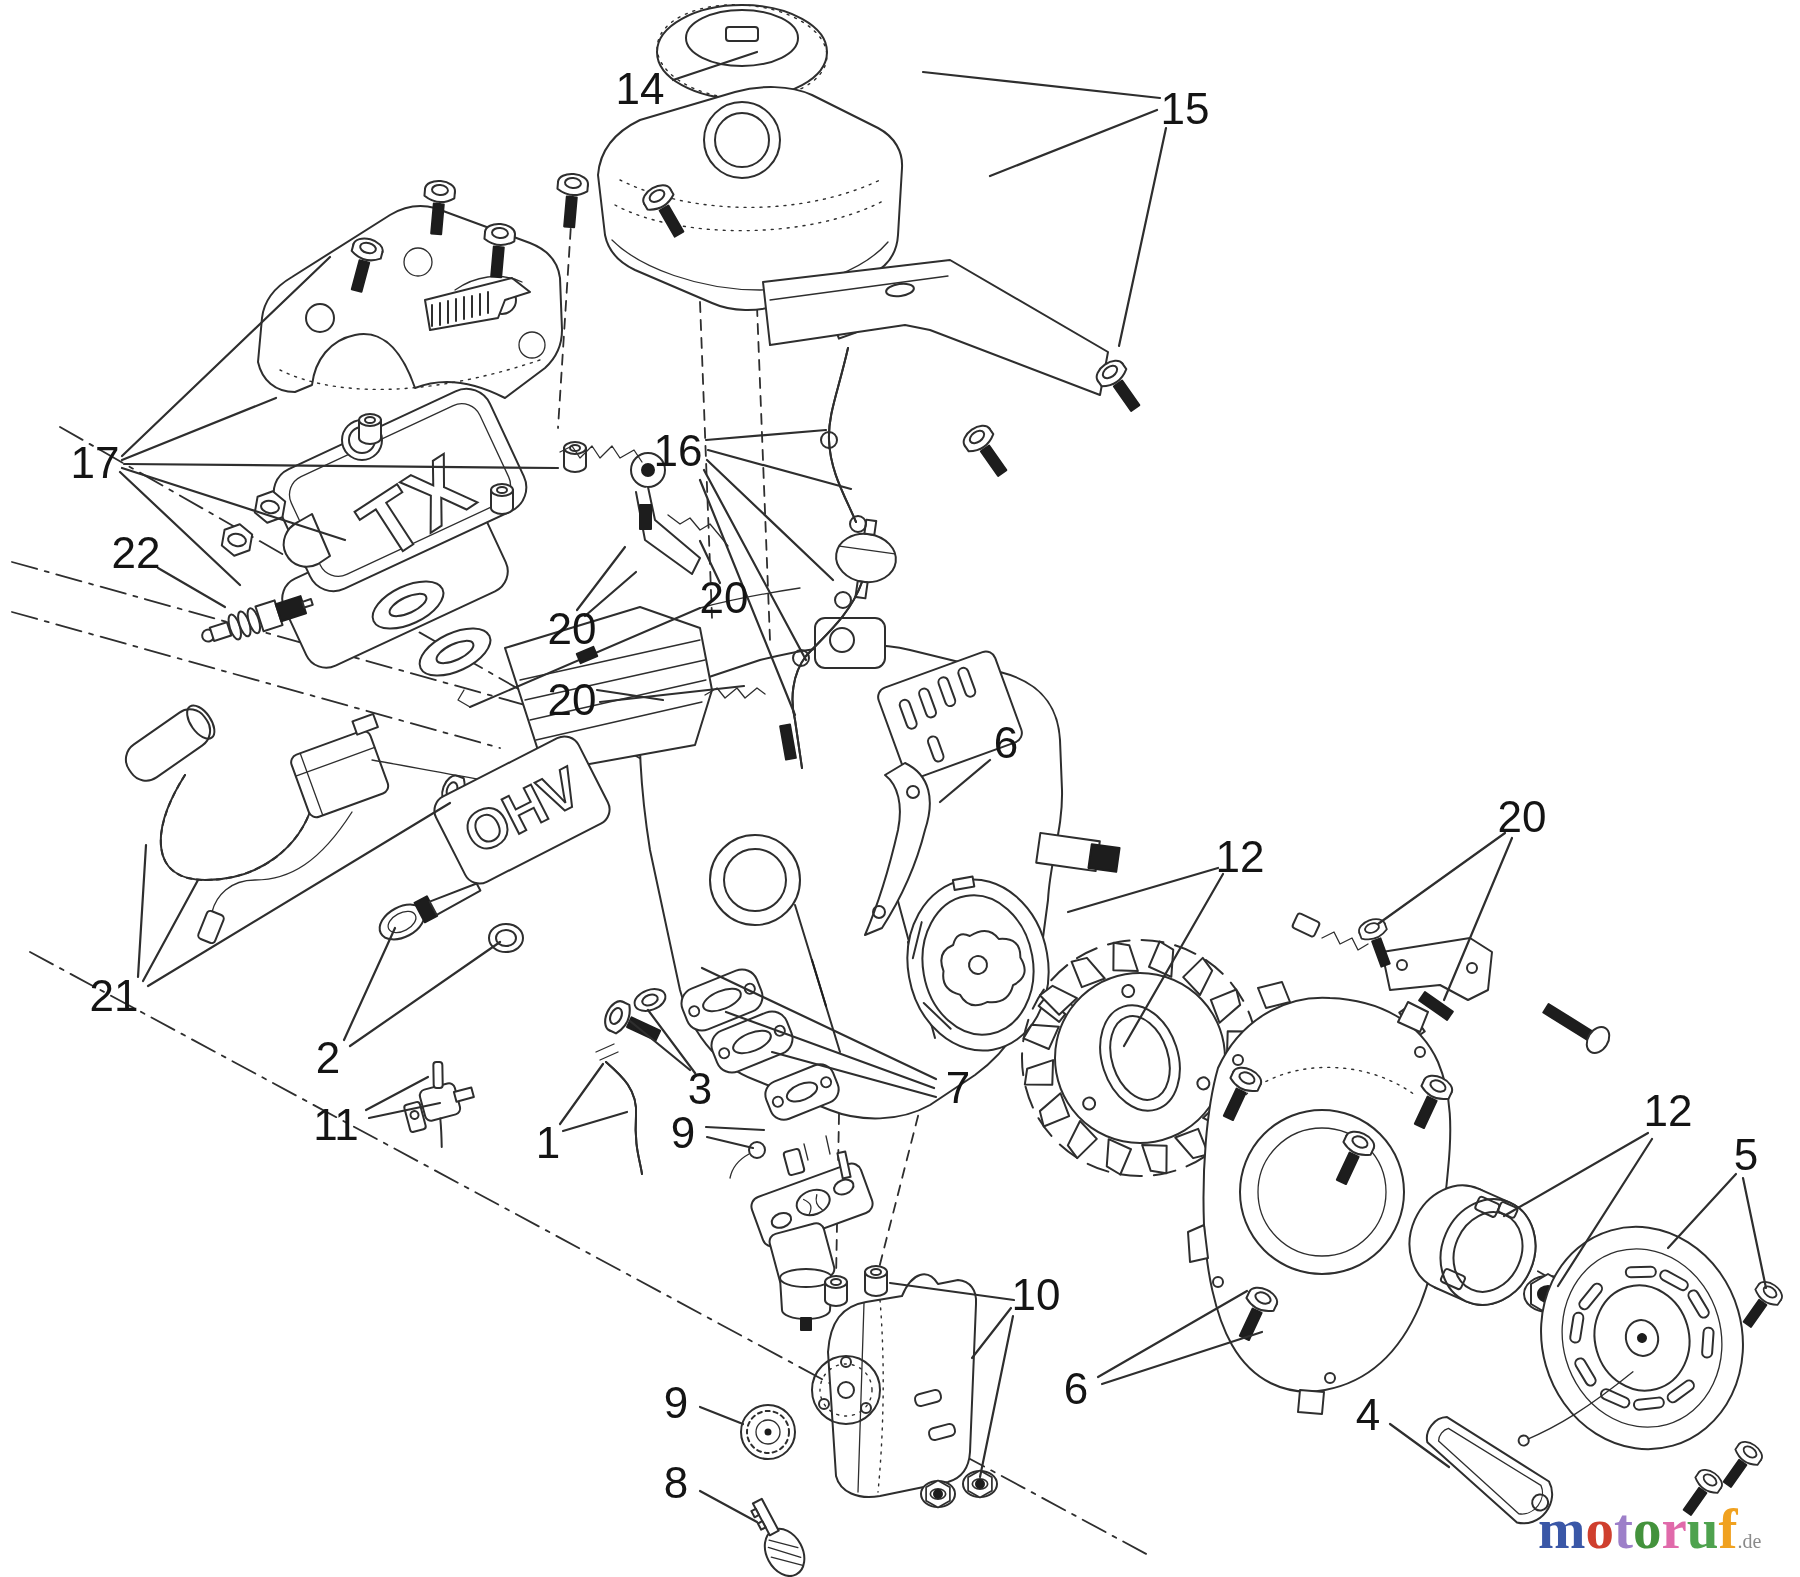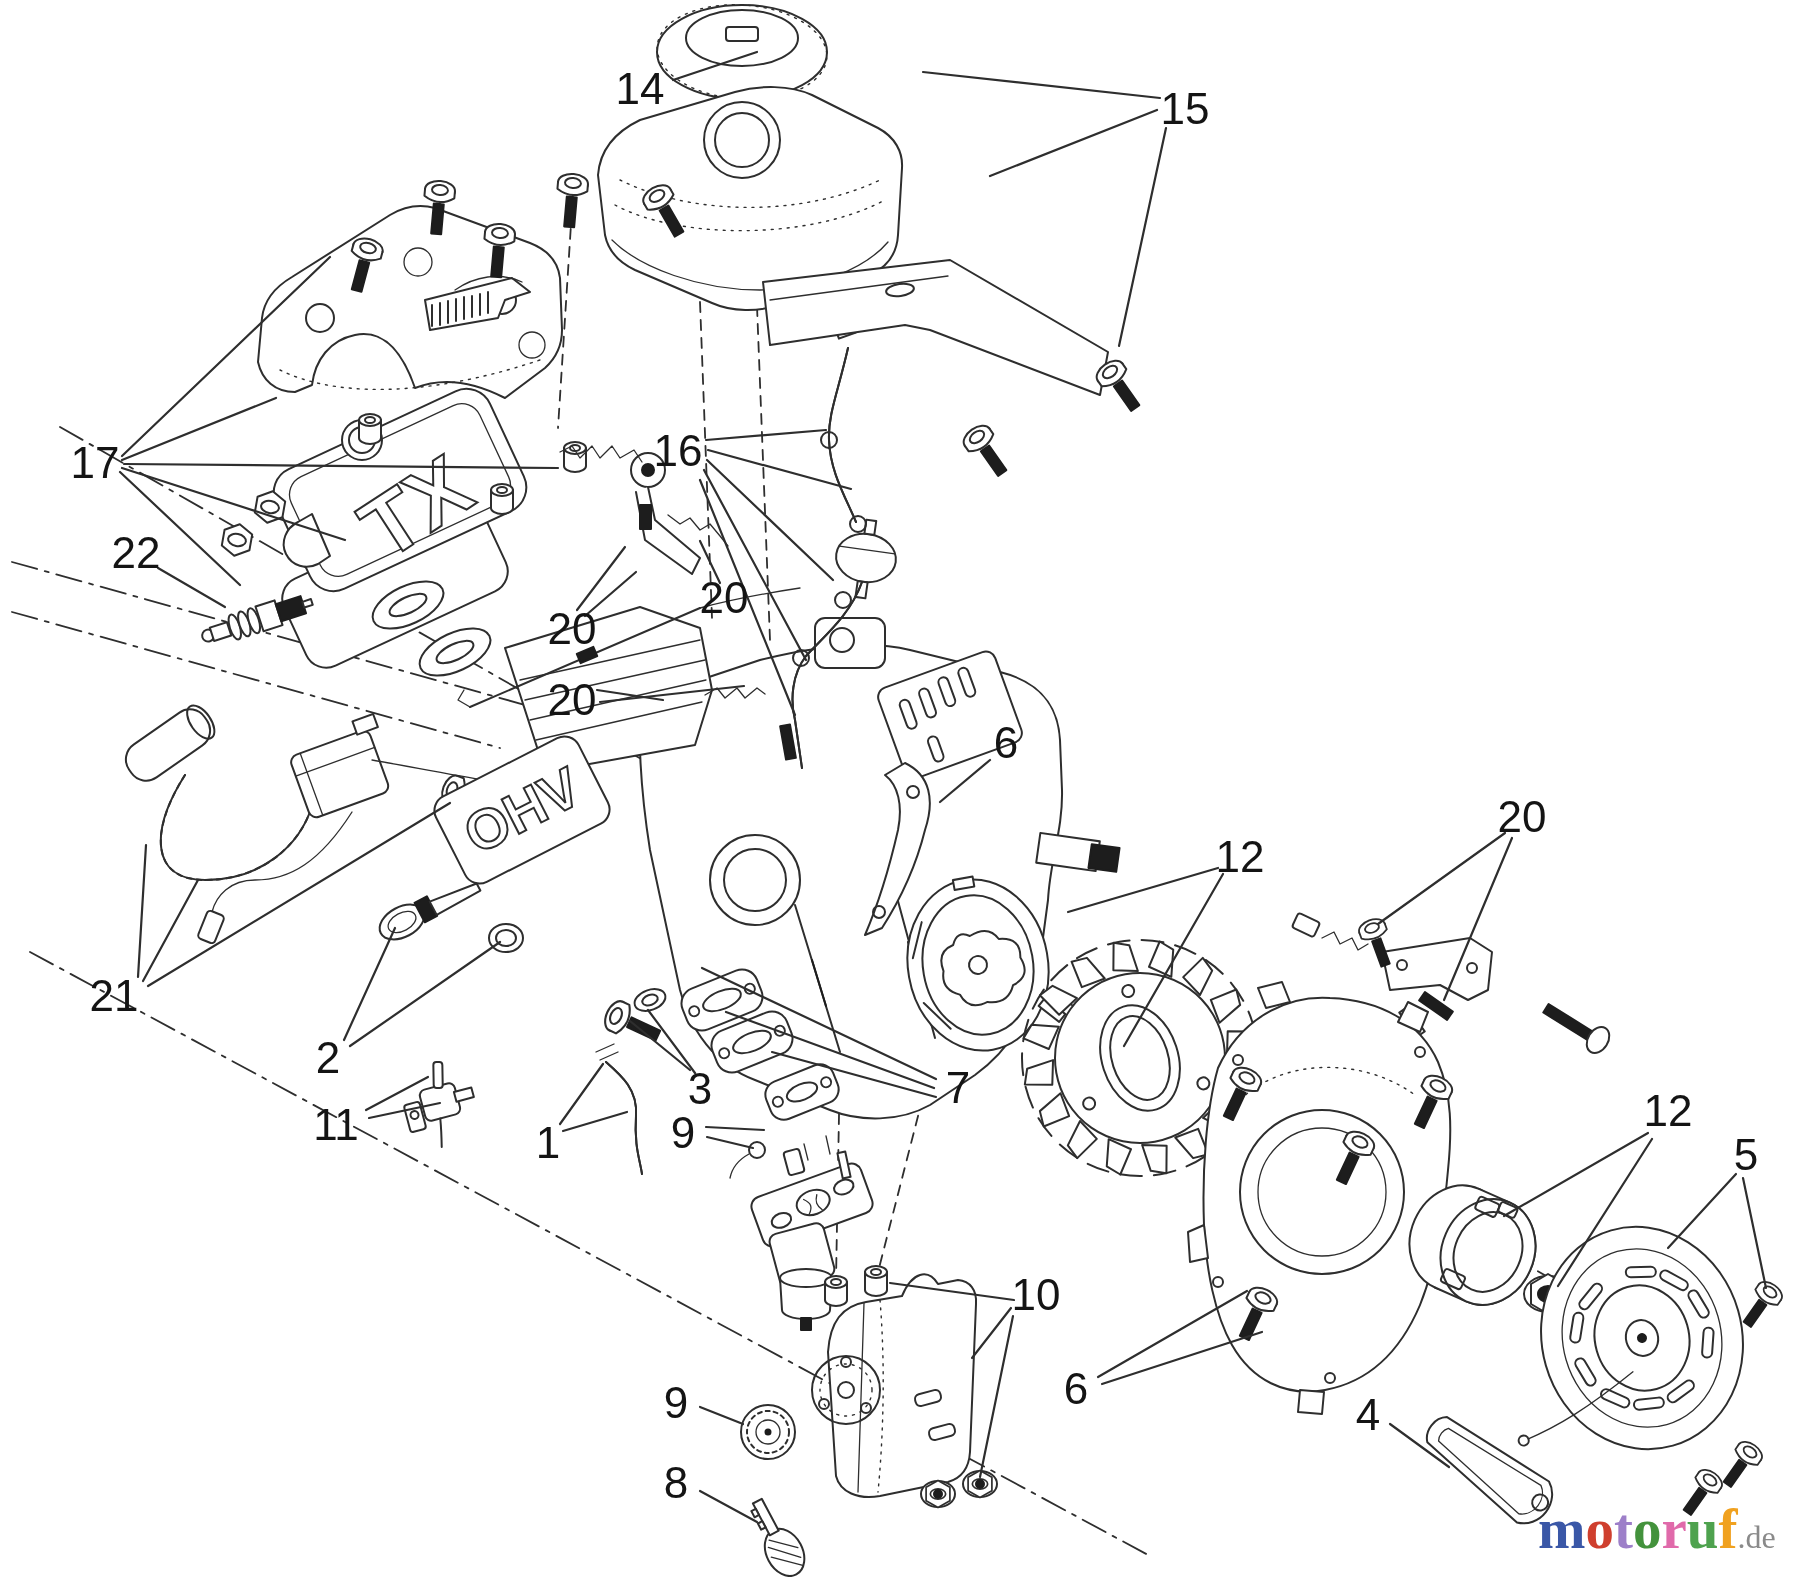--- a/index.html
+++ b/index.html
@@ -16,21 +16,21 @@
   .dash{stroke-dasharray:10 8;stroke-width:1.8;}
   .dashdot{stroke-dasharray:26 8 4 8;stroke-width:1.8;}
   .stipple{stroke-dasharray:2 6;stroke-width:1.4;}
   .leader{stroke:#2e2e2e;stroke-width:2.2;fill:none;}
   .callout-num{font:44px "Liberation Sans",sans-serif;fill:#141414;
                text-anchor:middle;dominant-baseline:central;stroke:none;}
   .marking{font-weight:bold;fill:#ffffff;stroke:#2e2e2e;stroke-width:2;
            font-family:"Liberation Sans",sans-serif;text-anchor:middle;}
   #watermark{position:absolute;left:1538px;top:1496px;white-space:nowrap;
              font-family:"Liberation Serif",serif;font-size:57px;font-weight:bold;}
-  #watermark .sfx{font-size:32px;font-weight:normal;}
+  #watermark .sfx{font-size:20px;font-weight:normal;}
 </style>
 </head>
 <body>
 
 <div id="stage">
 <svg width="1800" height="1577" viewBox="0 0 1800 1577">
 
 <defs>
   <g id="boltv">
     <ellipse cx="0" cy="0" rx="15" ry="9" class="wfill"></ellipse>

